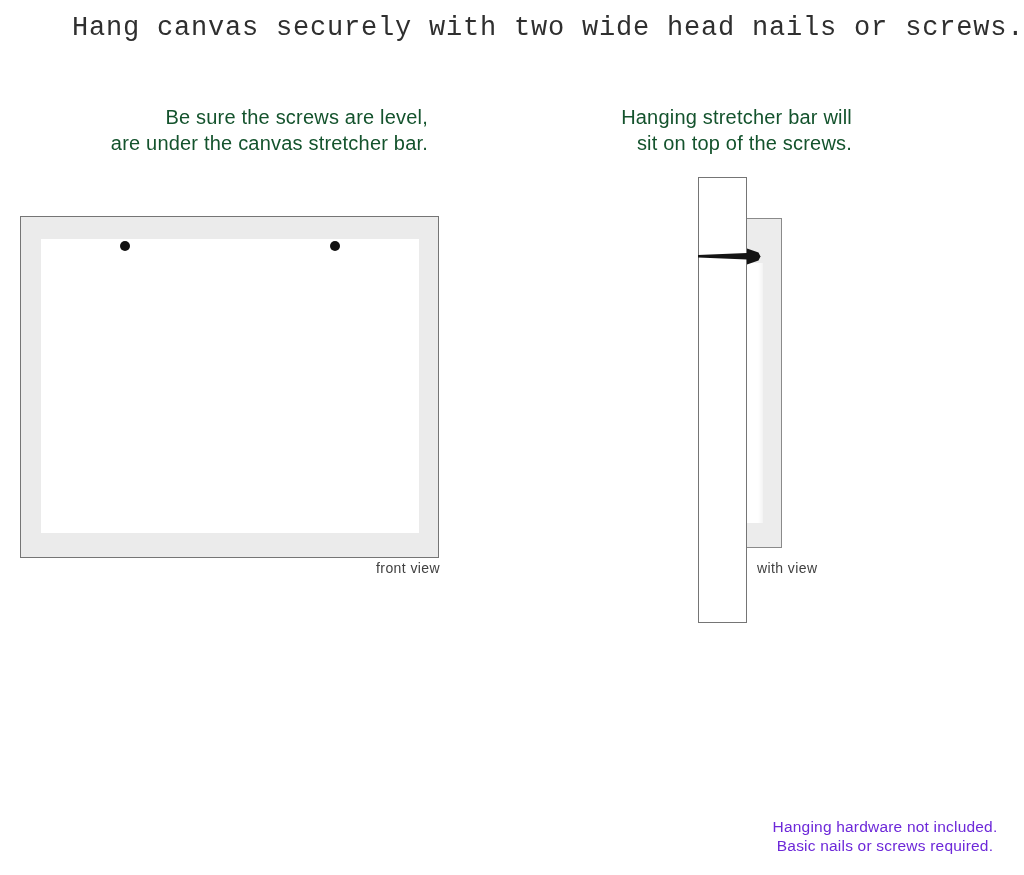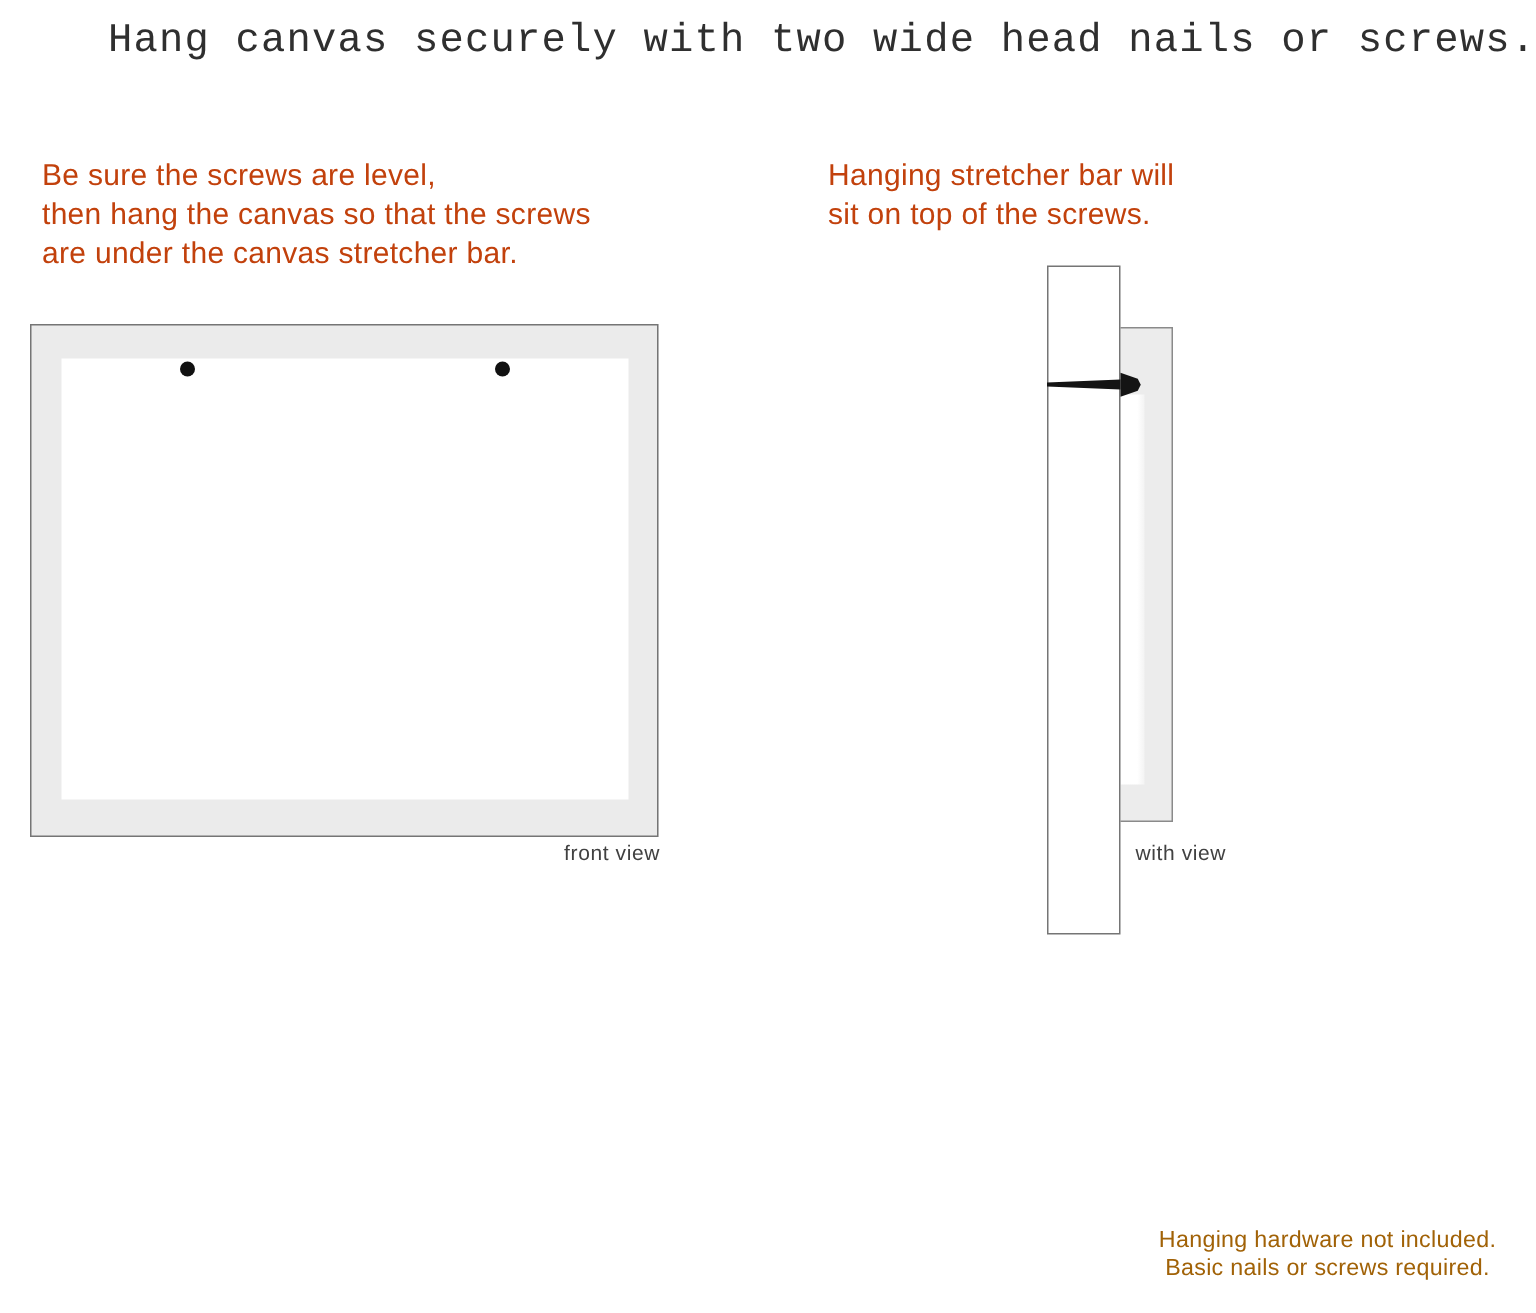--- a/index.html
+++ b/index.html
@@ -18,22 +18,22 @@
     font-size: 27px;
     letter-spacing: 0.8px;
     color: #2f2f2f;
     white-space: nowrap;
     font-family: Liberation Mono, monospace;
   }
 
   .instr {
     font-size: 20px;
     line-height: 26px;
-    text-align: left;
-    color: #c2410c;
+    text-align: right;
+    color: #14532d;
     letter-spacing: 0.2px;
   }
   .instr-left  { left: 28px;  top: 104px; width: 400px; }
   .instr-right { left: 552px; top: 104px; width: 300px; }
 
   
   .front-frame {
     left: 20px; top: 216px;
     width: 419px; height: 342px;
     background: #ebebeb;
@@ -86,32 +86,31 @@
     box-sizing: border-box;
   }
   .nail-svg { left: 690px; top: 240px; width: 80px; height: 30px; }
 
   .footer-note {
     left: 752px; top: 818px;
     width: 266px;
     text-align: center;
     font-size: 15.5px;
     line-height: 18.5px;
-    color: #a16207;
+    color: #6d28d9;
     letter-spacing: 0.2px;
   }
 </style>
 </head>
 <body>
 
 <div class="abs page-title">Hang canvas securely with two wide head nails or screws.</div>
 
 <div class="abs instr instr-left">
   <div>Be sure the screws are level,</div>
-  <div>then hang the canvas so that the screws</div>
   <div>are under the canvas stretcher bar.</div>
 </div>
 
 <div class="abs instr instr-right">
   <div>Hanging stretcher bar will</div>
   <div>sit on top of the screws.</div>
 </div>
 
 <div class="abs front-frame">
   <div class="front-inner"></div>

